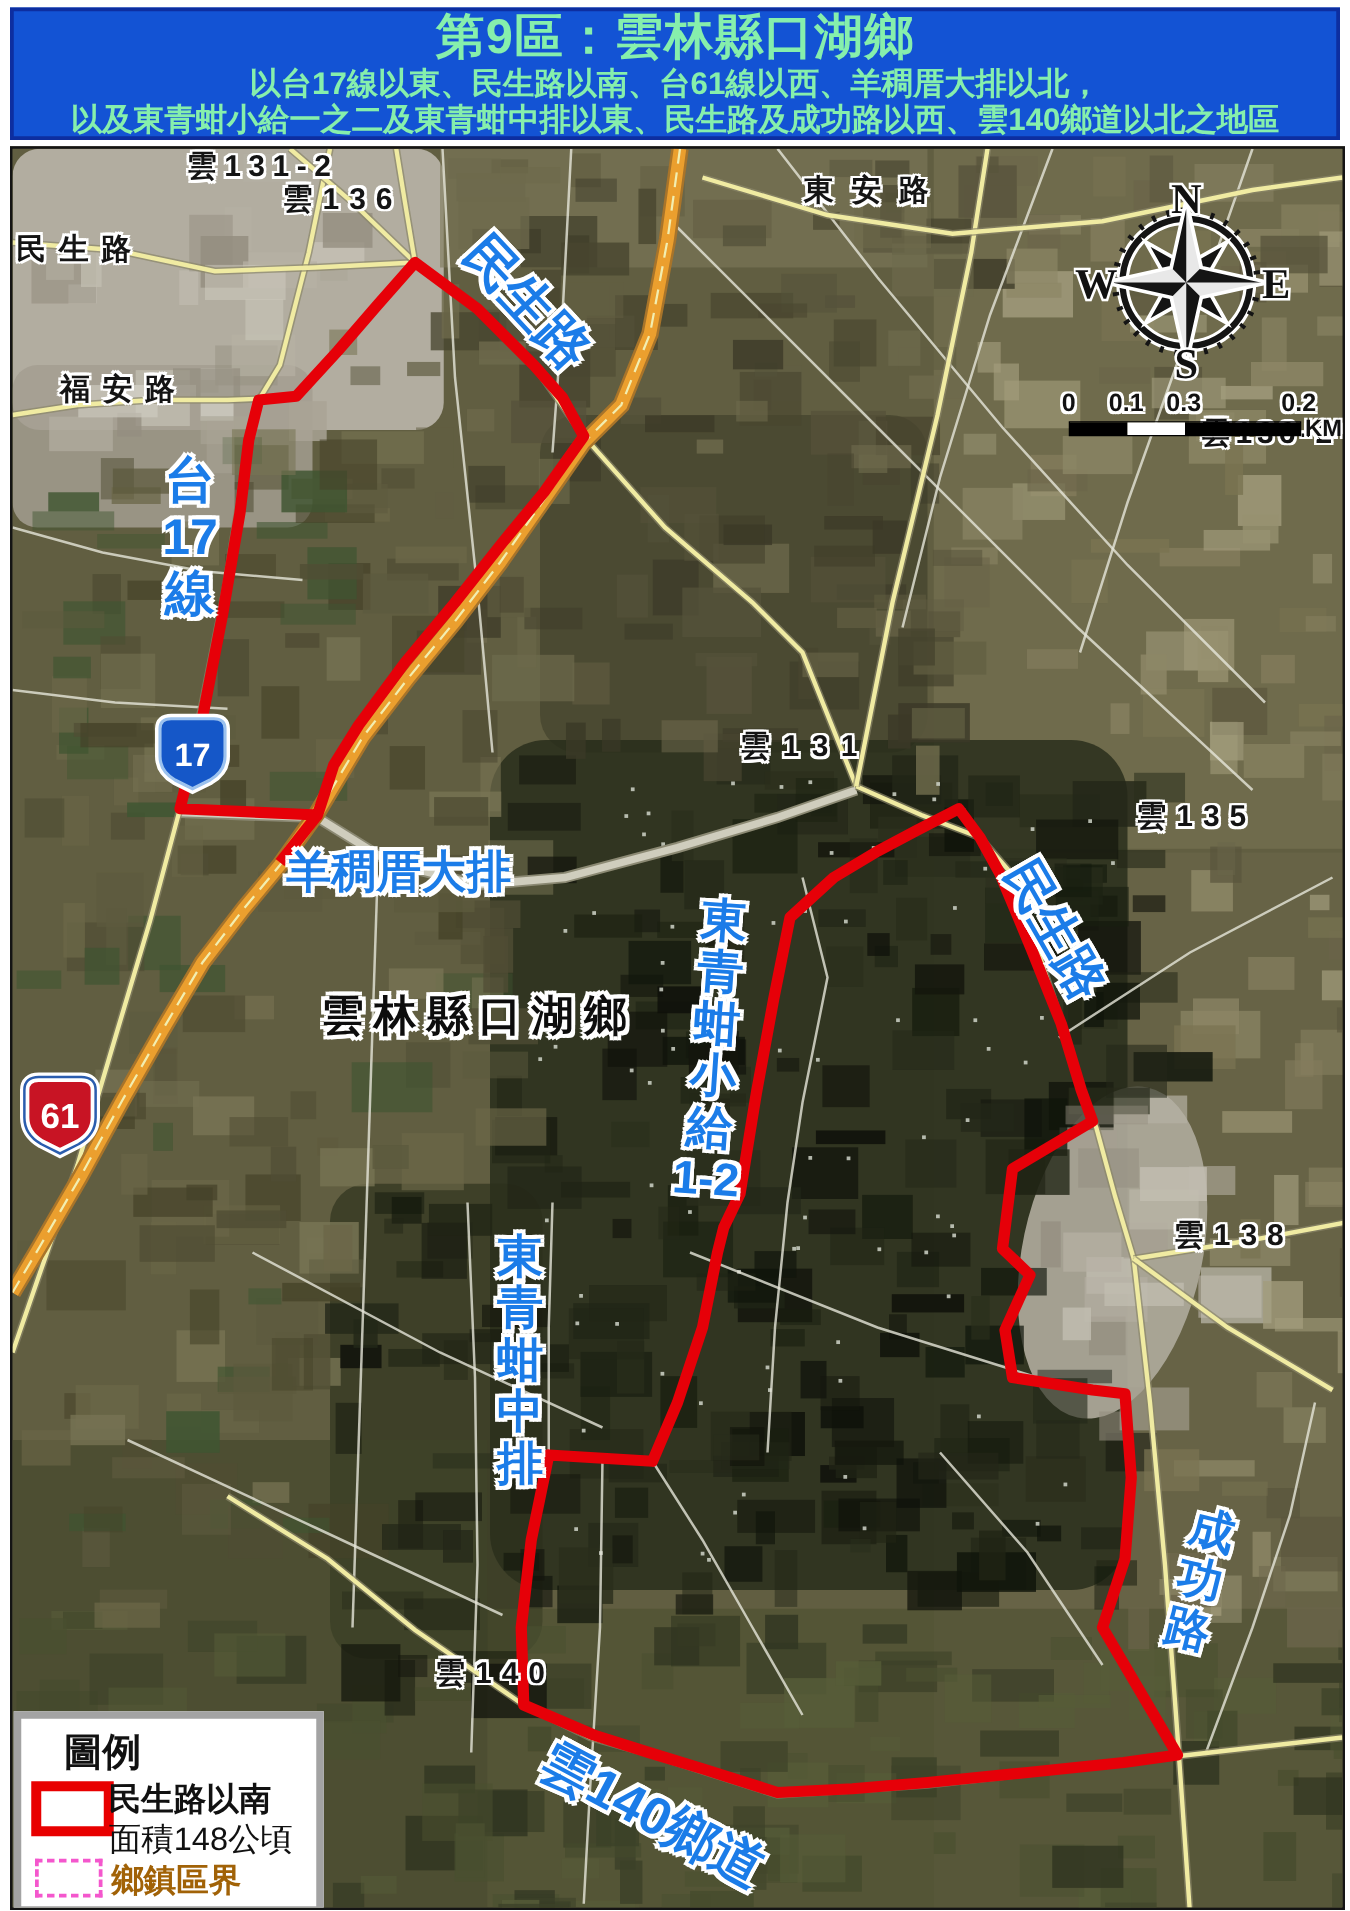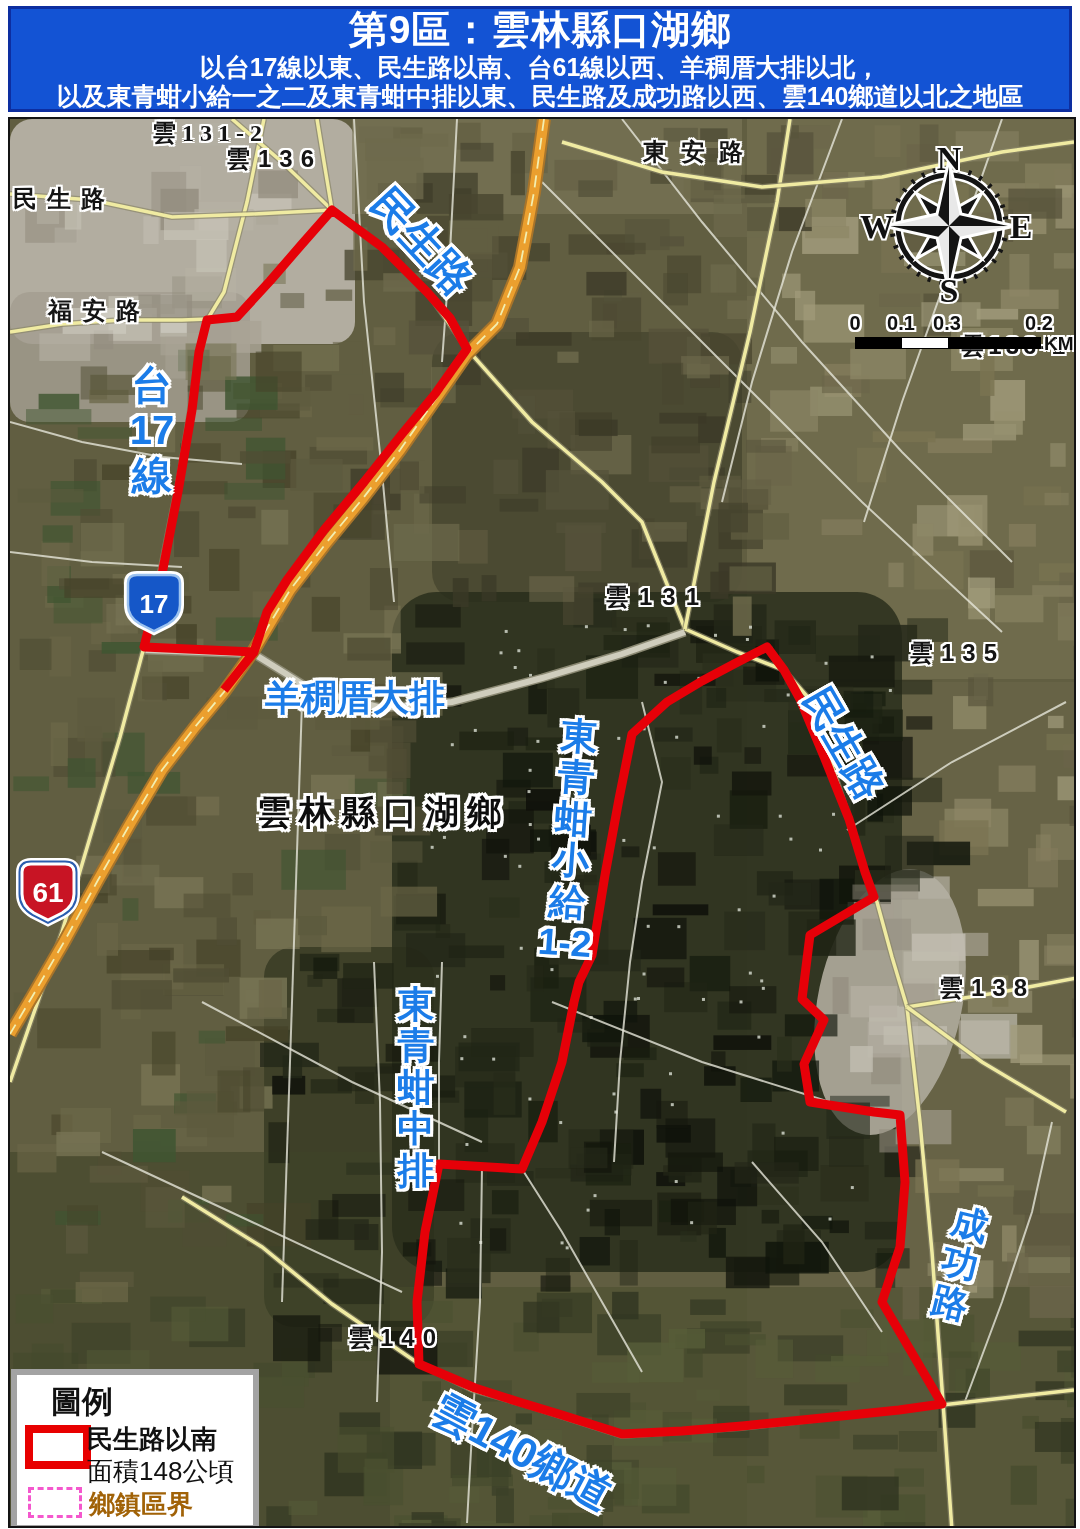--- a/index.html
+++ b/index.html
@@ -1,20 +1,20 @@
 <!DOCTYPE html>
 <html><head>
 <meta charset="utf-8">
 <style>
   html,body{margin:0;padding:0;background:#fff;}
   .page{position:relative;width:1080px;height:1529px;background:#ffffff;overflow:hidden;
         font-family:"Liberation Sans","DejaVu Sans",sans-serif;}
   
   .header{position:absolute;left:8px;top:6px;width:1058px;height:100px;background:#1353d4;
-          border:3px solid #0d2ea0;color:#ffffff;display:flex;flex-direction:column;align-items:center;
+          border:3px solid #0d2ea0;color:#86efac;display:flex;flex-direction:column;align-items:center;
           justify-content:center;gap:1px;}
   .header .title{font-size:39px;font-weight:700;letter-spacing:1px;line-height:44px;}
   .header .sub{font-size:25px;font-weight:700;line-height:28px;}
   
   .map{position:absolute;left:8px;top:117px;width:1064px;height:1407px;border:2px solid #141414;
        background:#615e41;overflow:hidden;}
   .map svg.base{position:absolute;left:0;top:0;z-index:1;}
   .labels{position:absolute;left:0;top:0;width:100%;height:100%;z-index:30;pointer-events:none;}
   .map-label{position:absolute;white-space:nowrap;}
   .place{color:#141414;font-weight:600;font-size:24px;
@@ -1053,38 +1053,38 @@
           <g transform="translate(46,890)">
             <path d="M-26,-20 Q-26,-28 -17,-28 L17,-28 Q26,-28 26,-20 L26,2 Q26,14 14,21 Q4,26 0,28 Q-4,26 -14,21 Q-26,14 -26,2 Z" fill="none" stroke="#ffffff" stroke-width="12"></path>
             <path d="M-26,-20 Q-26,-28 -17,-28 L17,-28 Q26,-28 26,-20 L26,2 Q26,14 14,21 Q4,26 0,28 Q-4,26 -14,21 Q-26,14 -26,2 Z" fill="none" stroke="#2b5dae" stroke-width="7"></path>
             <path d="M-26,-20 Q-26,-28 -17,-28 L17,-28 Q26,-28 26,-20 L26,2 Q26,14 14,21 Q4,26 0,28 Q-4,26 -14,21 Q-26,14 -26,2 Z" fill="#c81424" stroke="#ffffff" stroke-width="3"></path>
             <text x="0" y="10" text-anchor="middle" font-size="28" font-weight="700" fill="#ffffff" font-family="Liberation Sans, sans-serif">61</text>
           </g>
         </g>
     </svg>
 
     <div class="labels" id="labels">
-        <div class="map-label place" style="left: 200px; top: 14px; letter-spacing: 6px; transform: translate(-50%, -50%); font-family: Liberation Serif, serif;">雲131-2</div>
+        <div class="map-label place" style="left: 200px; top: 14px; letter-spacing: 6px; transform: translate(-50%, -50%);">雲131-2</div>
         <div class="map-label place" style="left: 264px; top: 40px; letter-spacing: 8px; transform: translate(-50%, -50%);">雲136</div>
         <div class="map-label place" style="left: 54px; top: 80px; letter-spacing: 10px; transform: translate(-50%, -50%);">民生路</div>
         <div class="map-label place" style="left: 89px; top: 192px; letter-spacing: 10px; transform: translate(-50%, -50%);">福安路</div>
         <div class="map-label place" style="left: 690px; top: 33px; letter-spacing: 14px; transform: translate(-50%, -50%);">東安路</div>
-        <div class="map-label place" style="left: 647px; top: 478px; letter-spacing: 10px; transform: translate(-50%, -50%);">雲131</div>
+        <div class="map-label place" style="left: 634px; top: 478px; letter-spacing: 10px; transform: translate(-50%, -50%);">雲131</div>
         <div class="map-label place" style="left: 947px; top: 534px; letter-spacing: 8px; transform: translate(-50%, -50%);">雲135</div>
         <div class="map-label place" style="left: 977px; top: 869px; letter-spacing: 8px; transform: translate(-50%, -50%);">雲138</div>
         <div class="map-label place" style="left: 386px; top: 1219px; letter-spacing: 8px; transform: translate(-50%, -50%);">雲140</div>
         <div class="map-label place" style="left: 1005px; top: 227px; letter-spacing: 4px; z-index: 20; transform: translate(-50%, -50%);">雲136-2</div>
         <div class="map-label place-big" style="left: 350px; top: 694px; letter-spacing: 8px; transform: translate(-50%, -50%);">雲林縣口湖鄉</div>
         <div class="map-label road" style="left: 412px; top: 123px; font-size: 42px; transform: translate(-50%, -50%) rotate(47deg);">民生路</div>
         <div class="map-label road-v" style="left: 142px; top: 311px; font-size: 40px; transform: translate(-50%, -50%);">
           <span>台</span>
           <span>17</span>
           <span>線</span>
         </div>
-        <div class="map-label road" style="left: 309px; top: 579px; font-size: 36px; transform: translate(-50%, -50%); margin-left: 36px;">羊稠厝大排</div>
+        <div class="map-label road" style="left: 309px; top: 579px; font-size: 36px; transform: translate(-50%, -50%);">羊稠厝大排</div>
         <div class="map-label road-v" style="left: 562px; top: 721px; font-size: 37px; transform: translate(-50%, -50%) rotate(4deg);">
           <span>東</span>
           <span>青</span>
           <span>蚶</span>
           <span>小</span>
           <span>給</span>
           <span>1-2</span>
         </div>
         <div class="map-label road-v" style="left: 406px; top: 969px; font-size: 37px; transform: translate(-50%, -50%);">
           <span>東</span>

